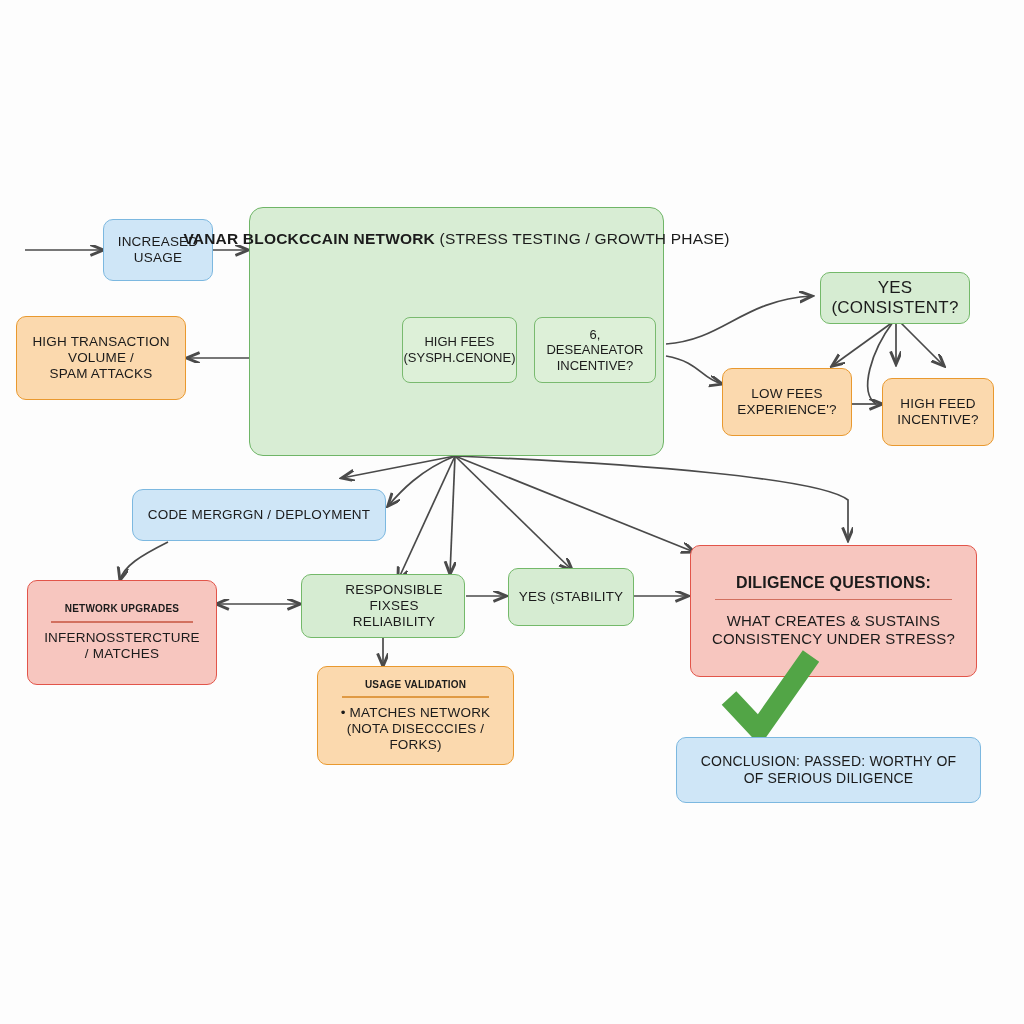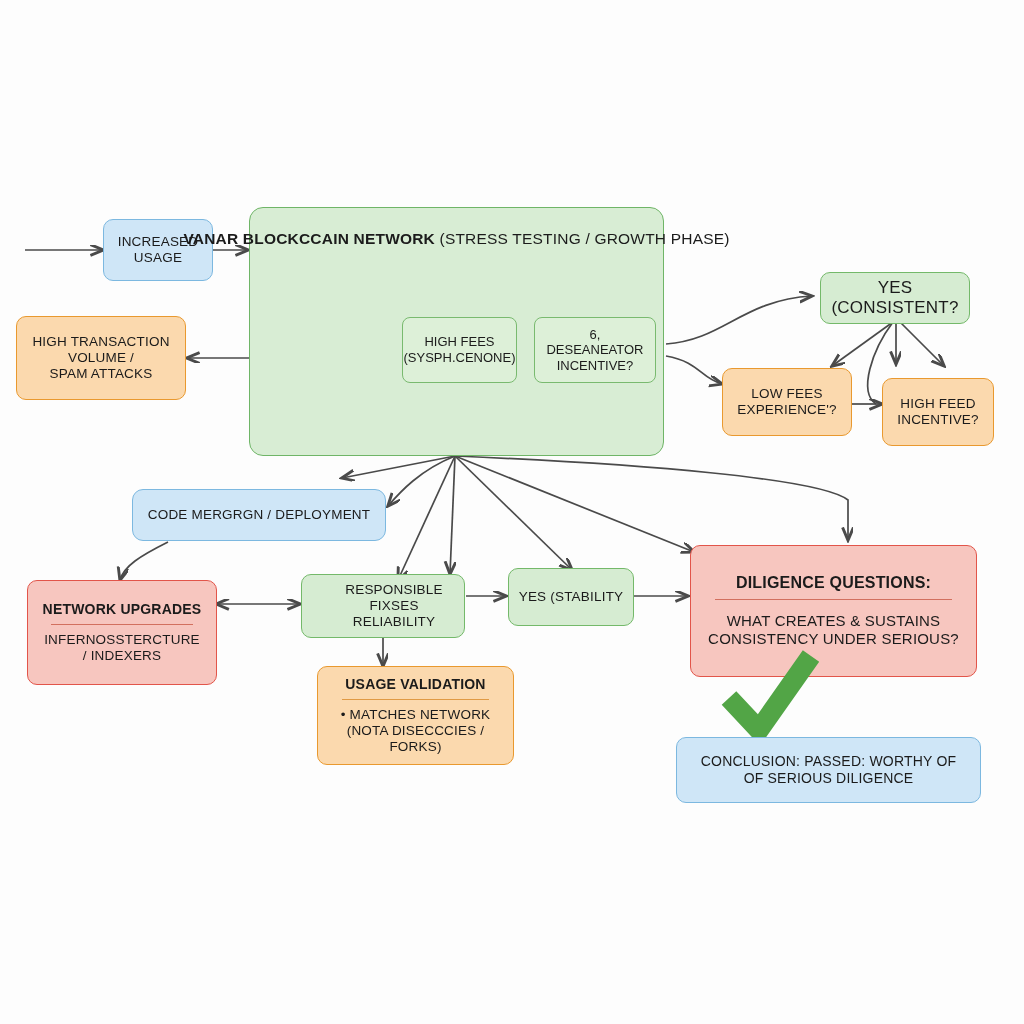--- a/index.html
+++ b/index.html
@@ -63,21 +63,21 @@
     background: #ddf0d8;
     border: 1.4px solid #79ba6f;
     font-size: 13px;
     line-height: 1.2;
     color: #1b1b1b;
     padding: 3px 5px;
   }
 
   .hdr {
     font-weight: 700;
-    font-size: 14px;
+    font-size: 10px;
     margin-bottom: 3px;
   }
   .rule {
     width: 82%;
     height: 1.4px;
     margin: 3px 0 7px 0;
     background: #d2705f;
   }
   .rule.orange-rule { background: #e09a44; }
   .body-line { font-size: 13.5px; }
@@ -198,21 +198,21 @@
   </div>
 
   <div class="node blue" style="left:132px; top:489px; width:254px; height:52px; font-size:13.5px;border-radius:11px;">
     <div>CODE MERGRGN / DEPLOYMENT</div>
   </div>
 
   <div class="node pink" style="left:27px; top:580px; width:190px; height:105px; justify-content:center;">
     <div class="hdr">NETWORK UPGRADES</div>
     <div class="rule"></div>
     <div class="body-line">INFERNOSSTERCTURE</div>
-    <div class="body-line">/ INDEXERS</div>
+    <div class="body-line">/ MATCHES</div>
   </div>
 
   <div class="node green" style="left:301px; top:574px; width:164px; height:64px; font-size:13.5px;padding-left:30px;">
     <div>RESPONSIBLE FIXSES</div>
     <div>RELIABILITY</div>
   </div>
 
   <div class="node green" style="left:508px; top:568px; width:126px; height:58px; font-size:13.5px;">
     <div>YES (STABILITY</div>
   </div>
@@ -221,21 +221,21 @@
     <div class="hdr">USAGE VALIDATION</div>
     <div class="rule orange-rule"></div>
     <div class="body-line">• MATCHES NETWORK</div>
     <div class="body-line">(NOTA DISECCCIES / FORKS)</div>
   </div>
 
   <div class="node pink" style="left:690px; top:545px; width:287px; height:132px;">
     <div class="hdr" style="font-size:16px;">DILIGENCE QUESTIONS:</div>
     <div class="rule" style="width:88%; margin-bottom:12px;"></div>
     <div class="body-line" style="font-size:15px;">WHAT CREATES &amp; SUSTAINS</div>
-    <div class="body-line" style="font-size:15px;">CONSISTENCY UNDER SERIOUS?</div>
+    <div class="body-line" style="font-size:15px;">CONSISTENCY UNDER STRESS?</div>
   </div>
 
   <svg class="check" style="left:715px; top:640px;" width="110" height="105" viewBox="0 0 110 105">
     <path d="M14 58 L44 90 L96 16" fill="none" stroke="#52a546" stroke-width="20" stroke-linecap="butt" stroke-linejoin="miter"></path>
   </svg>
 
   <div class="node blue" style="left:676px; top:737px; width:305px; height:66px; font-size:14px;">
     <div>CONCLUSION: PASSED: WORTHY OF</div>
     <div>OF SERIOUS DILIGENCE</div>
   </div>

